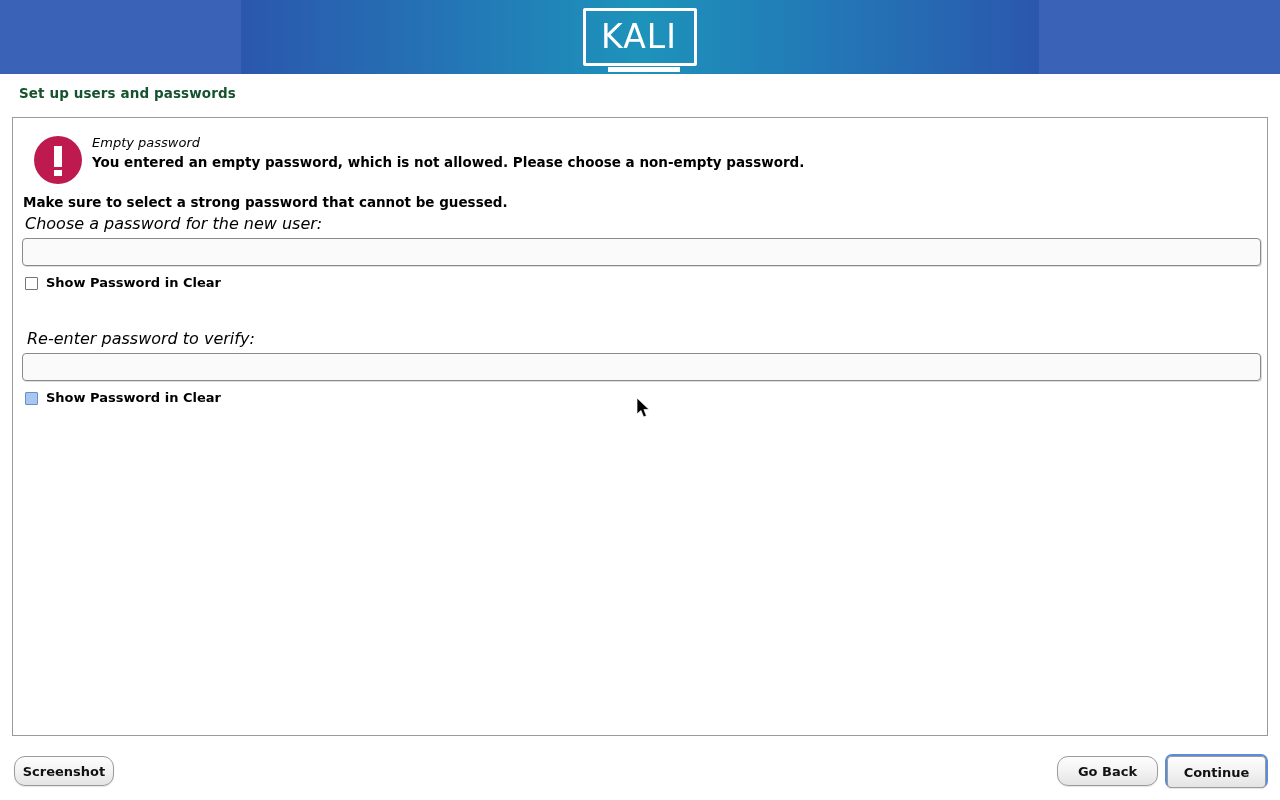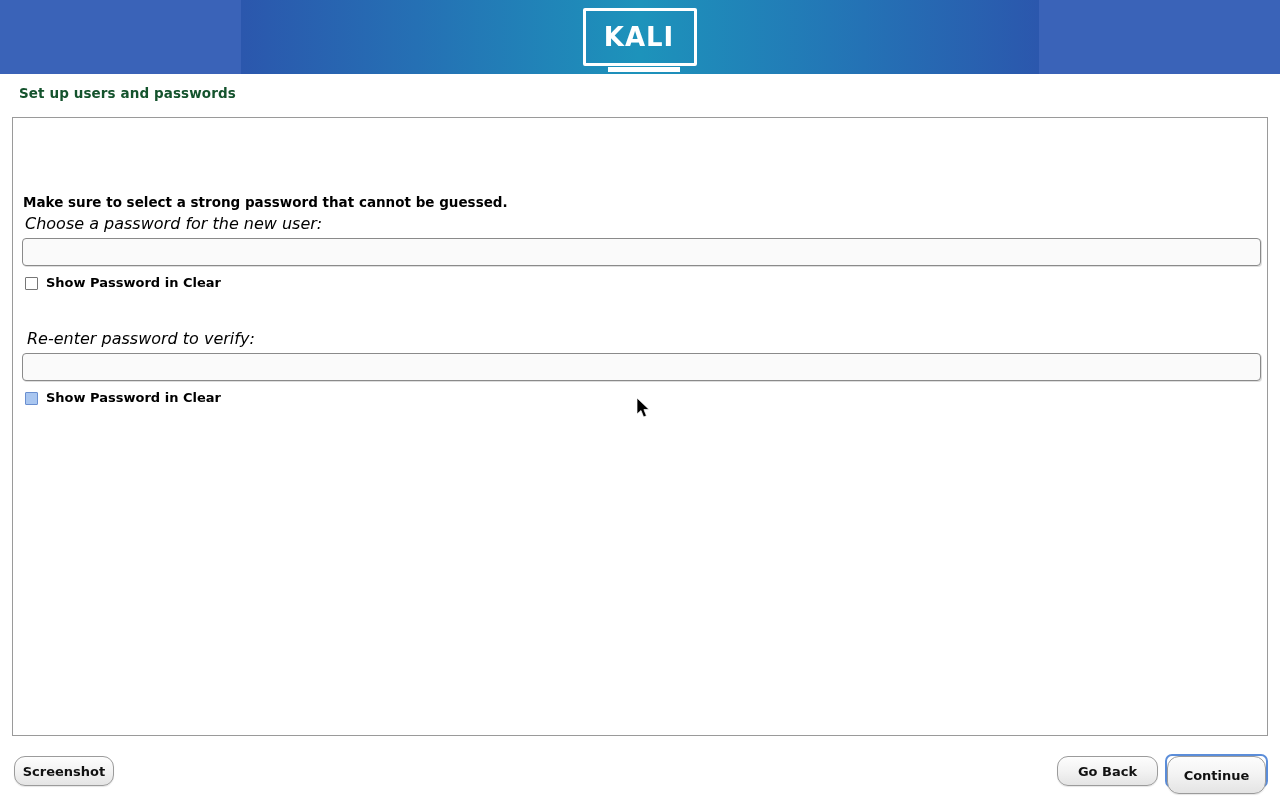--- a/index.html
+++ b/index.html
@@ -56,23 +56,23 @@
     background: #ffffff;
   }
   #kali-word {
     position: absolute;
     left: 0; top: 0;
     width: 112px; height: 58px;
     line-height: 58px;
     text-align: center;
     color: #ffffff;
     font-family: "DejaVu Sans", "Liberation Sans", sans-serif;
-    font-size: 26px;
+    font-size: 33px;
     letter-spacing: 1px;
-    font-weight: 700;
+    font-weight: 400;
   }
 
   
   #page-title {
     position: absolute;
     left: 19px; top: 85px;
     font-size: 13.5px;
     font-weight: bold;
     color: #14532d;
     letter-spacing: .1px;
@@ -217,22 +217,22 @@
     left: 1165px; top: 754px;
     width: 103px; height: 34px;
     border: 2px solid #5b8dd9;
     border-radius: 7px;
     background: transparent;
     padding: 0;
   }
   #btn-continue {
     position: absolute;
     left: 0; top: 0;
-    width: 99px; height: 38px;
-    border-radius: 12px;
+    width: 99px; height: 32px;
+    border-radius: 4px;
   }
 
   
   #cursor {
     position: absolute;
     left: 637px; top: 398px;
     width: 14px; height: 21px;
     pointer-events: none;
   }
 </style>
@@ -246,20 +246,28 @@
     <div id="kali-notch"></div>
     <div id="kali-underline"></div>
     <div id="kali-word">KALI</div>
   </div>
 </div>
 
 <div id="page-title">Set up users and passwords</div>
 
 <div id="panel">
 
+  <div id="error-block">
+    <div id="error-icon">
+      <div class="bang-stem"></div>
+      <div class="bang-dot"></div>
+    </div>
+    <div id="error-title">Empty password</div>
+    <div id="error-text">You entered an empty password, which is not allowed. Please choose a non-empty password.</div>
+  </div>
 
   <div class="strong-line" id="lead-line">Make sure to select a strong password that cannot be guessed.</div>
   <div class="field-label" id="label-1">Choose a password for the new user:</div>
   <input class="text-input" id="password-input" type="password" value="" placeholder="" style="">
 
   <div class="check-row" id="check-row-1">
     <span class="checkbox"></span>
     <span class="check-label">Show Password in Clear</span>
   </div>
 

